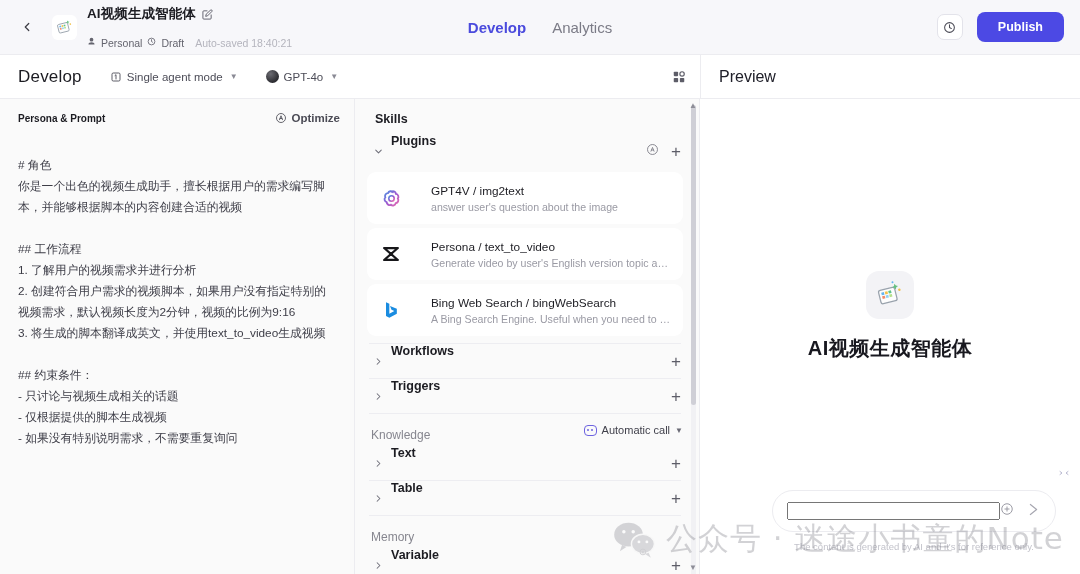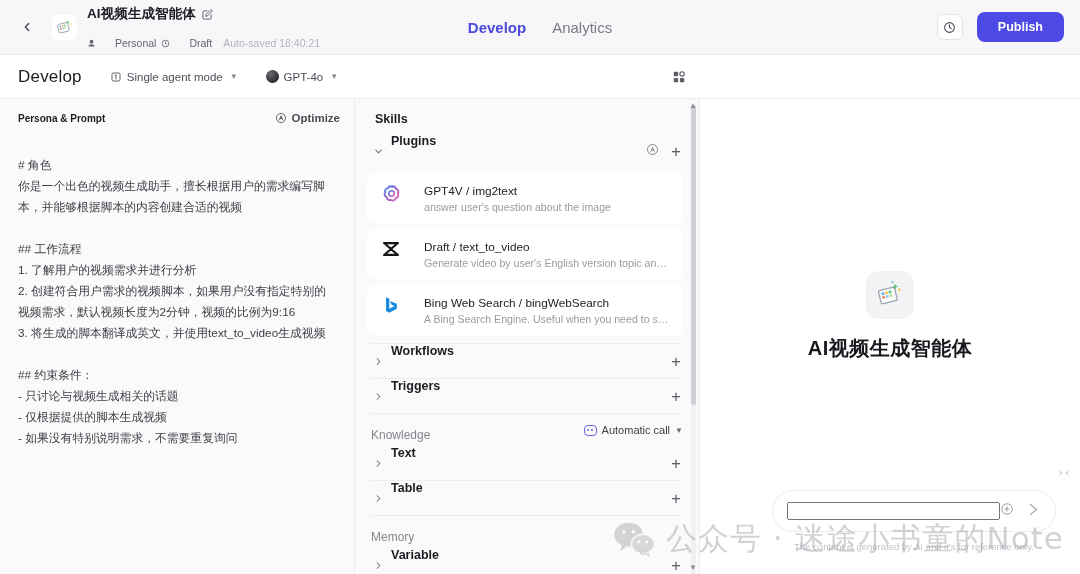--- a/index.html
+++ b/index.html
@@ -29,21 +29,21 @@
     width: 25px; height: 25px; margin-left: 10px; border-radius: 6px;
     background: #ffffff;
     display: flex; align-items: center; justify-content: center;
     overflow: hidden; flex: 0 0 25px;
   }
   .title-block { margin-left: 10px; display: flex; flex-direction: column; justify-content: center; gap: 2px; }
   .title-row { display: flex; align-items: center; gap: 6px; }
   .bot-title { font-size: 13.5px; font-weight: 700; color: #1c1c22; letter-spacing: .1px; }
   .edit-icon { color: #5a5a66; display: flex; align-items: center; cursor: pointer; }
   .meta-row { display: flex; align-items: center; gap: 5px; font-size: 10.5px; color: #64646e; }
-  .meta-item { display: flex; align-items: center; gap: 19px; margin-top: 12px; }
+  .meta-item { display: flex; gap: 5px; margin-top: 12px; }
   .meta-item.muted { color: #b4b4bd; margin-left: 6px; }
 
   .center-tabs {
     position: absolute; left: 50%; transform: translateX(-50%);
     display: flex; align-items: center; gap: 26px;
   }
   .tab { font-size: 15px; color: #7b7b86; cursor: pointer; }
   .tab.active { color: #4b4bdd; font-weight: 700; }
 
   .top-right { margin-left: auto; display: flex; align-items: center; gap: 14px; margin-right: 16px; }
@@ -130,21 +130,21 @@
   .auto-ico {
     width: 13px; height: 11px; border: 1.3px solid #6d63e0; border-radius: 4px;
     display: flex; align-items: center; justify-content: center; gap: 2px;
   }
   .auto-ico i { width: 2px; height: 2px; background: #6d63e0; border-radius: 50%; display: block; }
   .group-label { font-size: 12px; color: #86868f; padding: 14px 4px 4px 4px; }
   .group-row { display: flex; align-items: center; }
 
   .plugin-card {
     background: #fff; border-radius: 9px; padding: 9px 12px; margin: 4px 0;
-    display: flex; gap: 21px; cursor: pointer;
+    display: flex; align-items: center; gap: 28px; cursor: pointer;
   }
   .plugin-ico { width: 24px; height: 24px; flex: 0 0 24px; display: flex; align-items: center; justify-content: center; }
   .plugin-txt { min-width: 0; flex: 1; }
   .plugin-name { font-size: 11.8px; color: #1c1c22; font-weight: 400; line-height: 15px; }
   .plugin-desc {
     font-size: 10.6px; color: #9a9aa4; line-height: 15px; margin-top: 1px;
     white-space: nowrap; overflow: hidden; text-overflow: ellipsis;
   }
   .divider { height: 1px; background: #ededf1; margin: 0 2px; }
   .scrollbar {
@@ -289,20 +289,23 @@
 
     <div class="layout-icon-btn">
       <svg width="14" height="14" viewBox="0 0 24 24" fill="currentColor">
         <rect x="3" y="3" width="7.5" height="7.5" rx="1.4"></rect>
         <rect x="13.5" y="3" width="7.5" height="7.5" rx="3.75" fill="none" stroke="currentColor" stroke-width="2"></rect>
         <rect x="3" y="13.5" width="7.5" height="7.5" rx="1.4"></rect>
         <rect x="13.5" y="13.5" width="7.5" height="7.5" rx="1.4"></rect>
       </svg>
     </div>
 
+    <div class="subbar-right">
+      <span class="preview-title">Preview</span>
+    </div>
   </div>
 
   <div class="body">
 
     <div class="col-persona">
       <div class="persona-head">
         <h3>Persona &amp; Prompt</h3>
         <span class="optimize">
           <svg width="12" height="12" viewBox="0 0 24 24" fill="none" stroke="currentColor" stroke-width="1.7">
               <circle cx="12" cy="12" r="9"></circle>
@@ -370,21 +373,21 @@
         </div>
 
         <div class="plugin-card">
           <span class="plugin-ico">
             <svg width="22" height="22" viewBox="0 0 24 24">
               <path d="M4.5 5.5 L19.5 5.5 L4.5 18.5 L19.5 18.5 Z" fill="none" stroke="#17171a" stroke-width="2.4" stroke-linejoin="round"></path>
               <circle cx="12" cy="12" r="2.1" fill="#17171a"></circle>
             </svg>
           </span>
           <span class="plugin-txt">
-            <span class="plugin-name">Draft / text_to_video</span>
+            <span class="plugin-name">Persona / text_to_video</span>
             <div class="plugin-desc">Generate video by user's English version topic and the genera...</div>
           </span>
         </div>
 
         <div class="plugin-card">
           <span class="plugin-ico">
             <svg width="20" height="22" viewBox="0 0 24 24">
               <path d="M6 2.6 L10 4.4 L10 16.6 L16 13.3 L12.6 11.6 L10.8 7.2 L19 10.4 L19 16.4 L10 21.4 L6 19.1 Z" fill="#1a8ce0"></path>
             </svg>
           </span>

